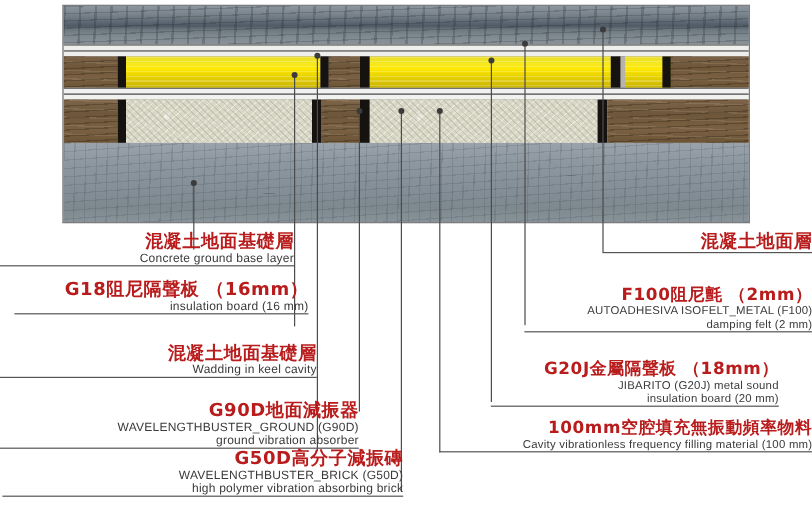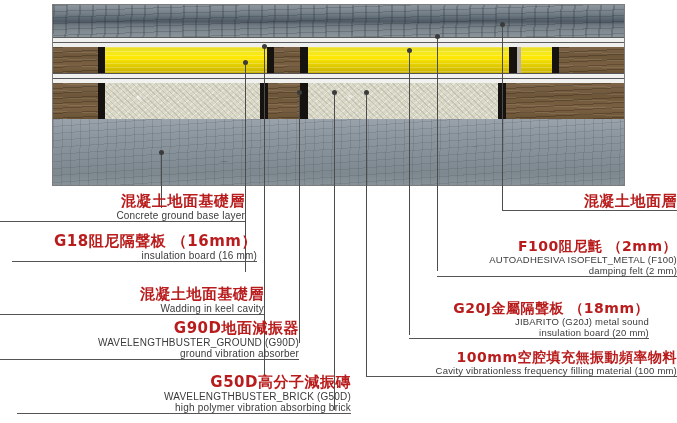--- a/index.html
+++ b/index.html
@@ -203,28 +203,28 @@
   <div class="en">insulation board (16 mm)</div>
   <div class="rule"></div>
 </div>
 
 <div class="callout size-lg align-right" style="left:0px;top:286px;width:264px;">
   <div class="cn">混凝土地面基礎層</div>
   <div class="en">Wadding in keel cavity</div>
   <div class="rule"></div>
 </div>
 
-<div class="callout size-lg align-right" style="left:0px;top:320px;width:299px;">
+<div class="callout size-lg align-right" style="left:0px;top:334px;width:299px;">
   <div class="cn">G90D地面減振器</div>
   <div class="en">WAVELENGTHBUSTER_GROUND (G90D)</div>
   <div class="en">ground vibration absorber</div>
   <div class="rule"></div>
 </div>
 
-<div class="callout size-lg align-right" style="left:17px;top:374px;width:334px;">
+<div class="callout size-lg align-right" style="left:2px;top:374px;width:334px;">
   <div class="cn">G50D高分子減振磚</div>
   <div class="en">WAVELENGTHBUSTER_BRICK (G50D)</div>
   <div class="en">high polymer vibration absorbing brick</div>
   <div class="rule"></div>
 </div>
 
 <div class="callout size-lg align-left" style="left:502px;top:193px;width:175px;">
   <div class="cn">混凝土地面層</div>
   <div class="rule"></div>
 </div>

